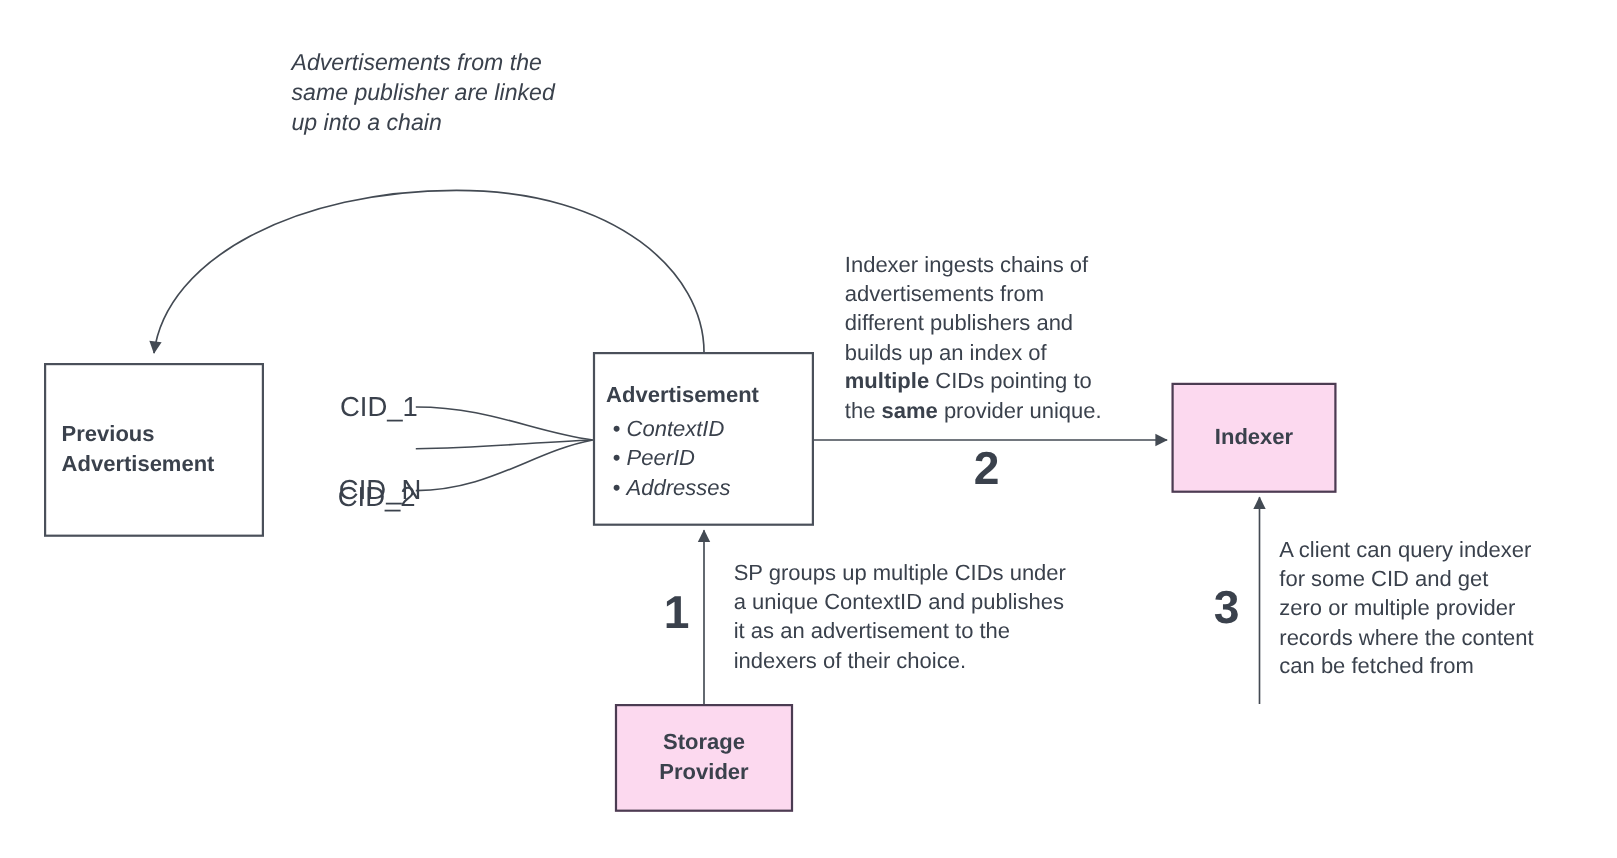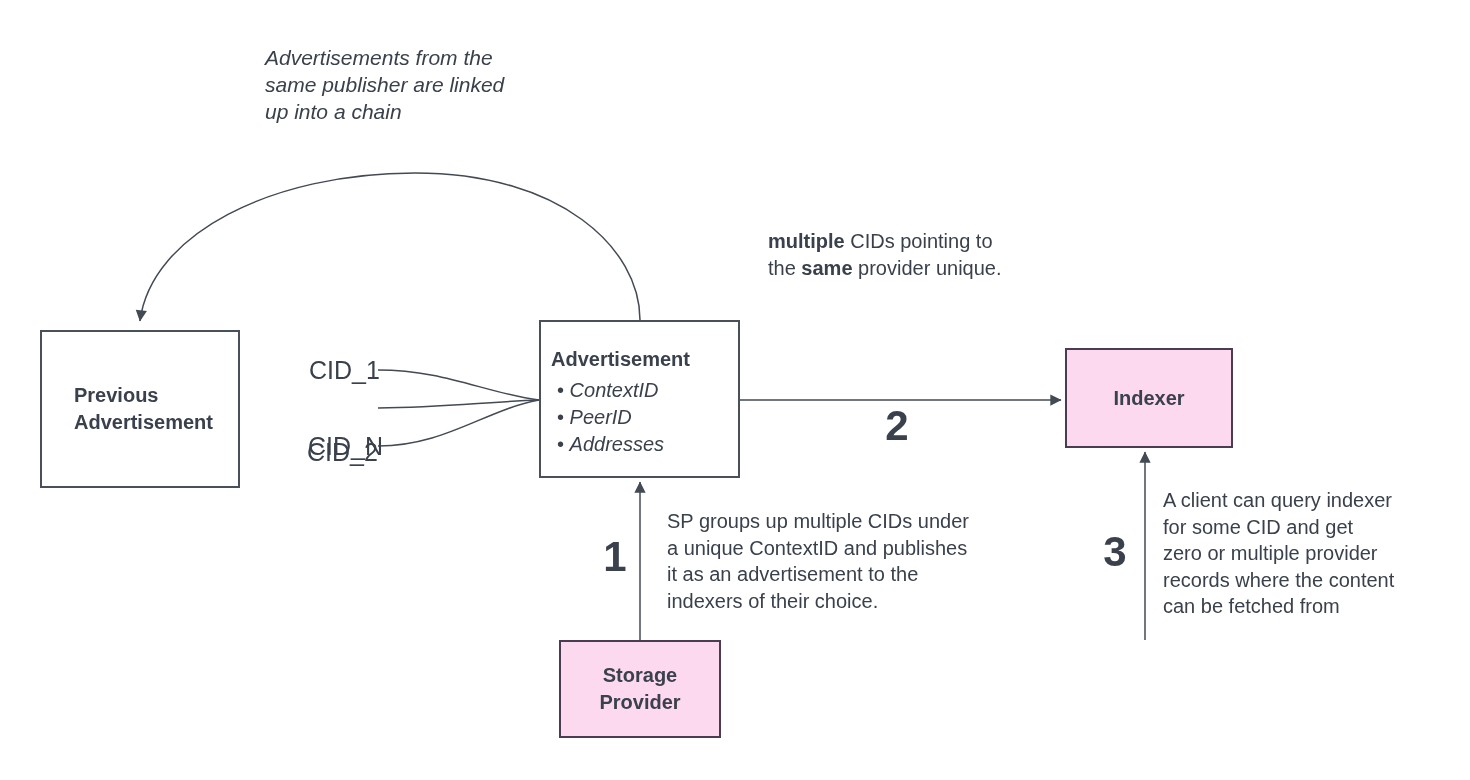--- a/index.html
+++ b/index.html
@@ -28,34 +28,34 @@
     align-items: center;
     font-weight: 700;
     font-size: 20px;
     line-height: 27px;
     color: var(--ink, #3a414c);
   }
   .box.white {
     background: #ffffff;
     border: 2px solid var(--box_border, #4a505a);
     justify-content: flex-start;
-    padding-left: 32px;
+    padding-left: 14px;
   }
   .box.pink {
     background: var(--pink, #fcd9ef);
     border: 2px solid var(--pink_border, #4b3c52);
     justify-content: center;
     text-align: center;
   }
   .pre { white-space: pre-line; }
 
   #prev-box  { left: 40px;  top: 330px; width: 200px; height: 158px; }
   #ad-box    { left: 539px; top: 320px; width: 201px; height: 158px;
                display: block; padding: 26px 10px 0 10px; }
-  #indexer-box { left: 1065px; top: 348px; width: 168px; height: 100px; }
+  #indexer-box { left: 1065px; top: 348px; width: 150px; height: 100px; }
   #storage-box { left: 559px;  top: 640px; width: 162px; height: 98px; }
   #client-box  { left: 1065px; top: 640px; width: 162px; height: 98px; }
 
   .ad-title { font-weight: 700; font-size: 20px; line-height: 22px; margin-bottom: 7px; }
   .ad-fields { list-style: none; margin: 0; padding: 0 0 0 6px; }
   .ad-fields li {
     font-style: italic;
     font-weight: 400;
     font-size: 20px;
     line-height: 27px;
@@ -151,21 +151,25 @@
   <div class="cid-label" id="cid-n">CID_N</div>
 
   <div class="step-number" id="step1-number">1</div>
   <div class="step-number" id="step2-number">2</div>
   <div class="step-number" id="step3-number">3</div>
 
   <div class="para pre" id="step1-text">SP groups up multiple CIDs under
 a unique ContextID and publishes
 it as an advertisement to the
 indexers of their choice.</div>
-  <div class="para pre" id="step2-text"><span class="b">multiple</span><span> CIDs pointing to
+  <div class="para pre" id="step2-text"><span>Indexer ingests chains of
+advertisements from
+different publishers and
+builds up an index of
+</span><span class="b">multiple</span><span> CIDs pointing to
 the </span><span class="b">same</span><span> provider unique.</span></div>
   <div class="para pre" id="step3-text">A client can query indexer
 for some CID and get
 zero or multiple provider
 records where the content
 can be fetched from</div>
 
 </div>
 
 </body></html>

